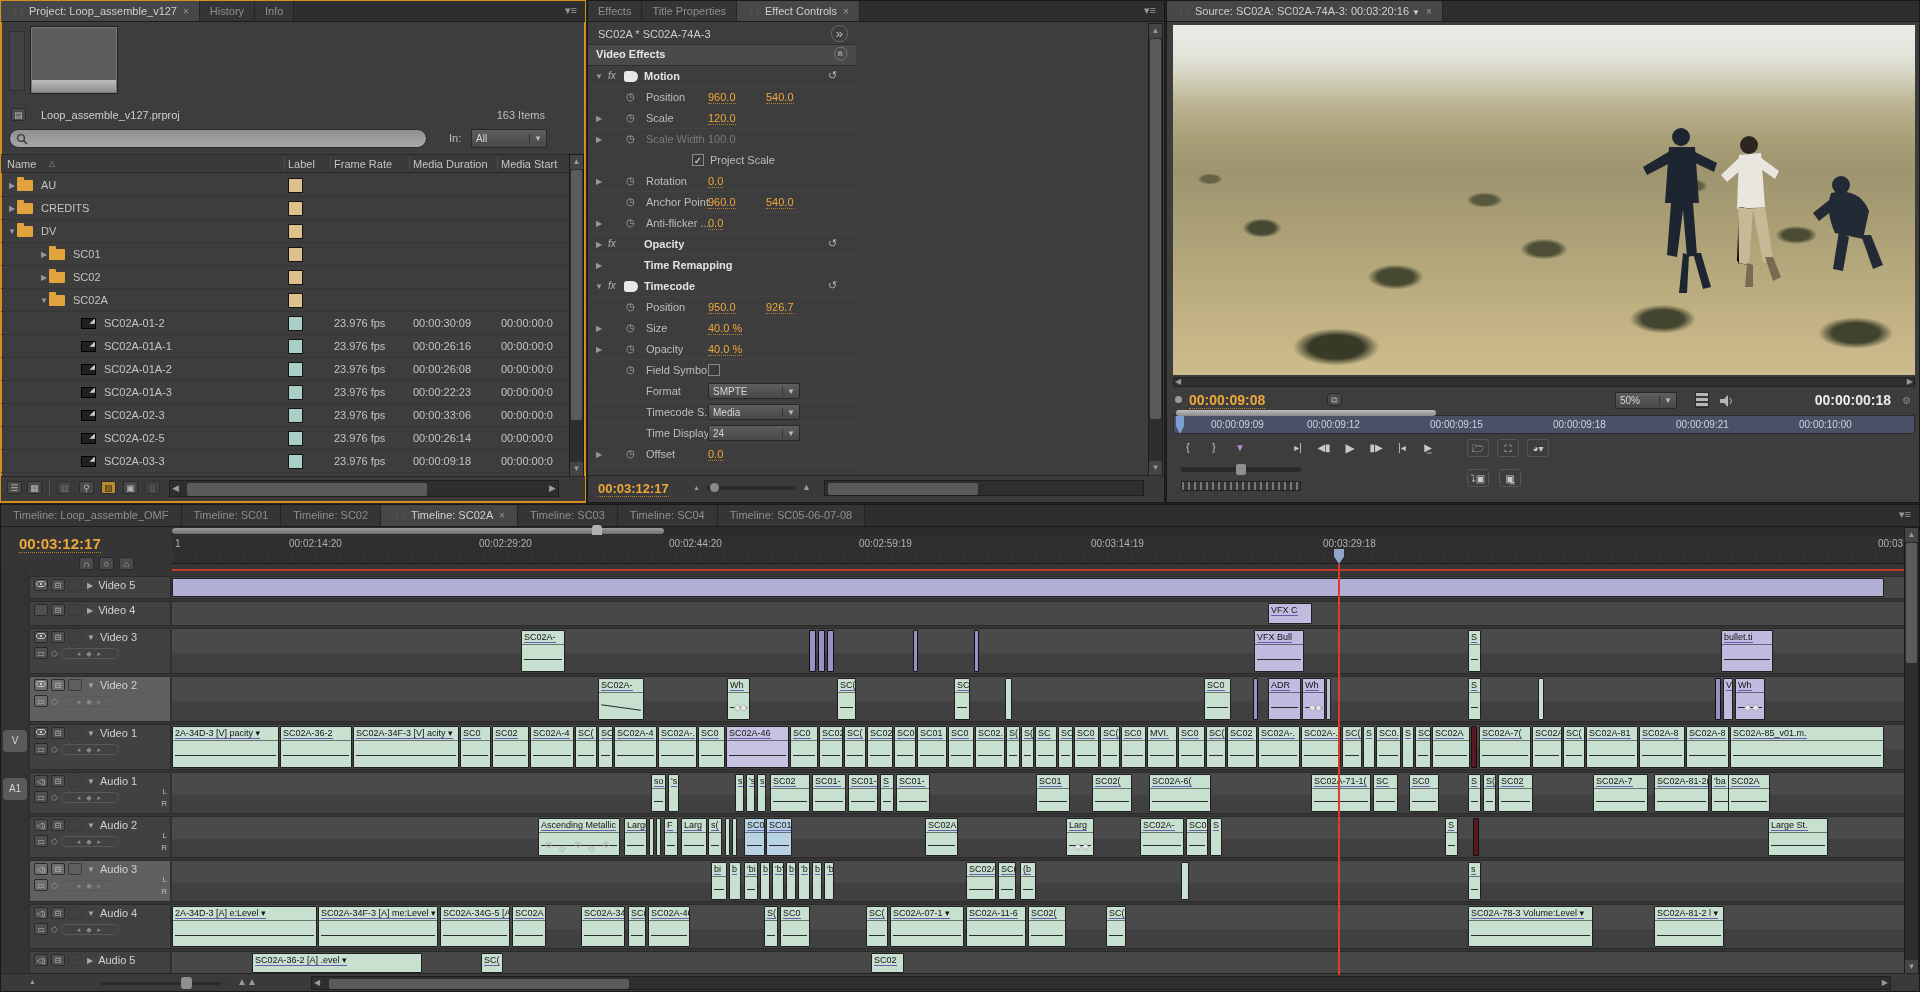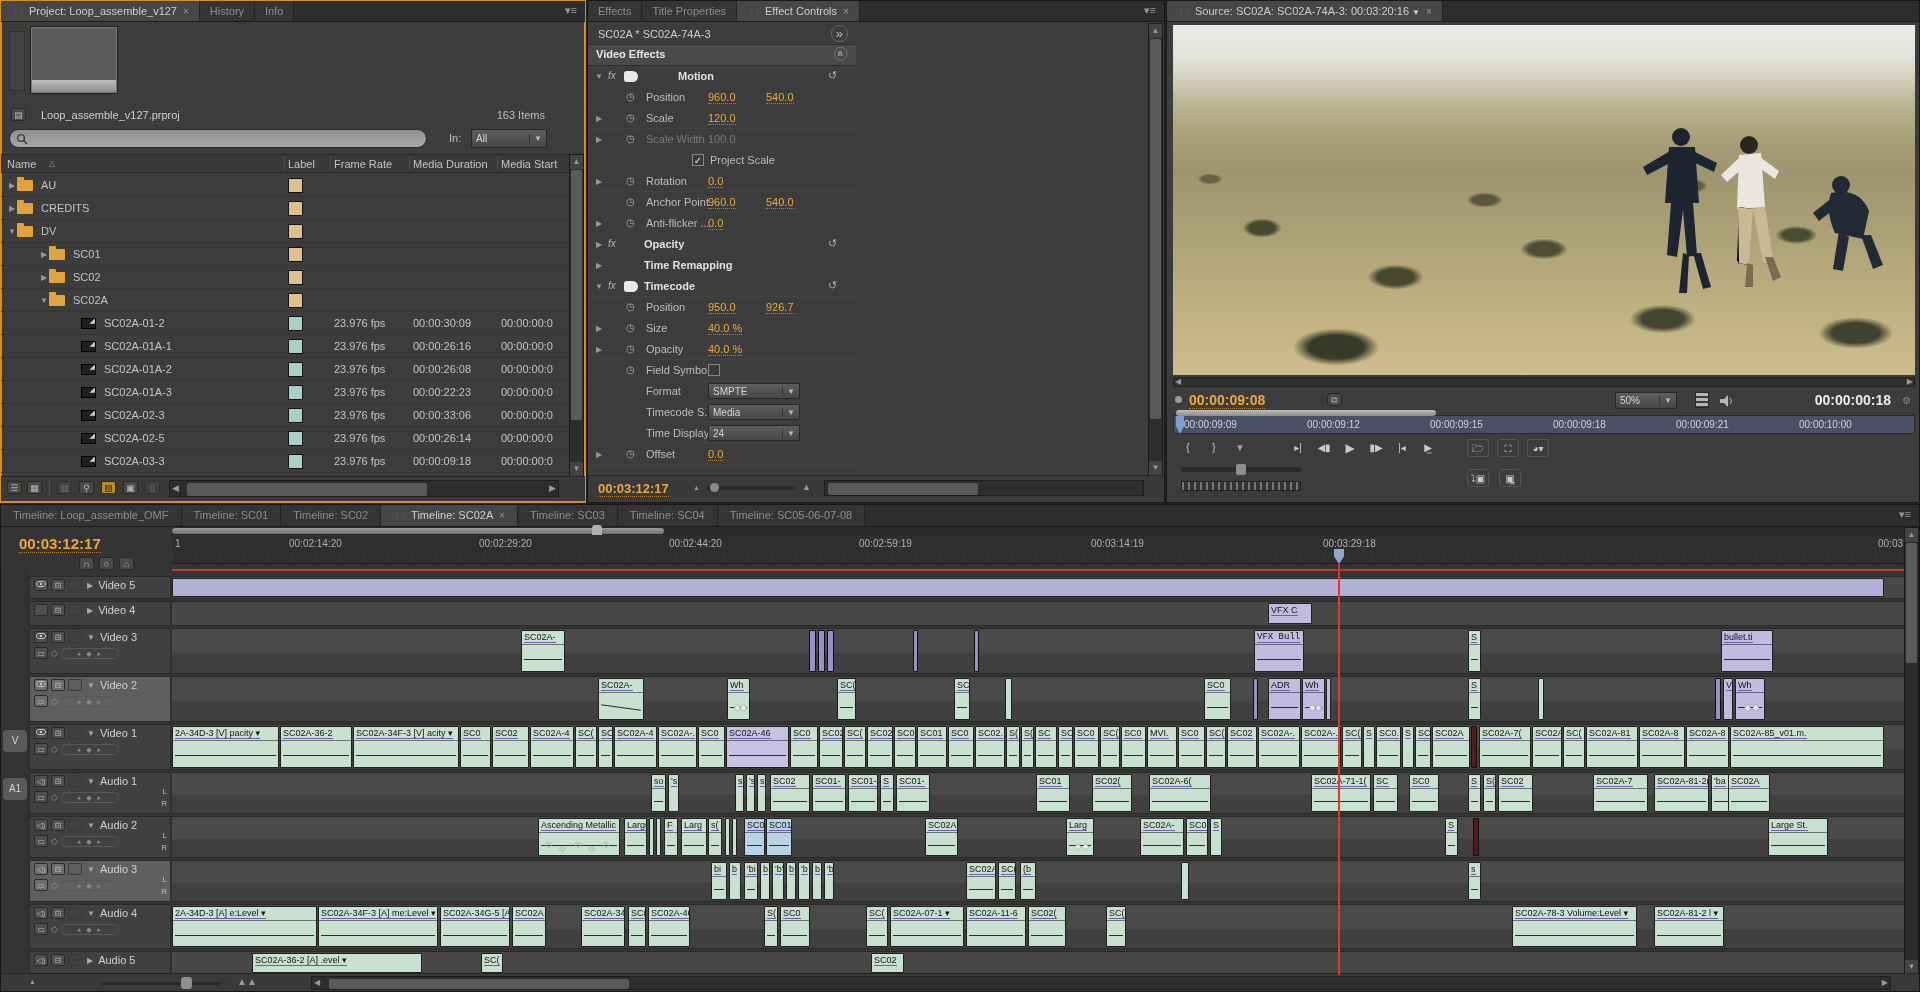--- a/index.html
+++ b/index.html
@@ -266,21 +266,21 @@
 
     <div style="position:absolute;left:0;top:44px;width:268px;height:21px;background:#4a4a4a;border-bottom:1px solid #2c2c2c;">
       <b style="position:absolute;left:8px;top:3px;color:#e8e8e8;">Video Effects</b>
       <span style="position:absolute;right:8px;top:2px;color:#ccc;border:1px solid #777;border-radius:8px;padding:0 3px;font-size:10px;transform:rotate(90deg);">«</span>
     </div>
     <div id="effect-rows" style="position:absolute;left:0;top:65px;width:268px;height:410px;">
         <div class="erow section">
           <div class="twirl" style="position: absolute; left: 6px; top: 6px; font-size: 8px; color: rgb(153, 153, 153);">▼</div>
           <div class="fxbadge">fx</div>
           <div style="position: absolute; left: 36px; top: 5px; width: 14px; height: 11px; background: rgb(232, 232, 232); border-radius: 3px 6px 6px 3px;"></div>
-          <span class="nm" style="left: 56px; margin-left: 34px;">Motion</span>
+          <span class="nm" style="left: 56px;">Motion</span>
           <div class="reset">↺</div>
         </div>
         <div class="erow">
           <div class="stopwatch">◷</div>
           <span class="nm">Position</span>
           <span class="val tc-orange" style="left: 120px; font-weight: normal;">960.0</span>
           <span class="val tc-orange" style="left: 178px; font-weight: normal;">540.0</span>
         </div>
         <div class="erow">
           <div class="twirl" style="position: absolute; left: 6px; top: 6px; font-size: 8px; color: rgb(153, 153, 153);">▶</div>
@@ -475,21 +475,21 @@
           <polygon points="1,5 5,5 9,1 9,13 5,9 1,9" fill="#b5b5b5"></polygon>
           <path d="M11 4 Q14 7 11 10" stroke="#b5b5b5" fill="none"></path>
         </svg>
       <b style="position:absolute;right:28px;top:3px;color:#ececec;font-size:14px;">00:00:00:18</b>
       <span style="position:absolute;right:8px;top:6px;color:#8a8a8a;font-size:10px;">⚙</span>
     </div>
 
     <div style="position:absolute;left:6px;top:414px;width:742px;height:19px;background:#4a5166;border:1px solid #2a2a2a;">
       <div style="position:absolute;left:2px;top:-6px;width:260px;height:6px;background:linear-gradient(#bdbdbd,#8a8a8a);border-radius:3px;"></div>
       <div id="source-ruler-labels">
-          <span style="position: absolute; top: 3px; font-size: 10px; color: rgb(207, 212, 222); left: 10px;">00:00:09:09</span>
+          <span style="position: absolute; top: 3px; font-size: 10px; color: rgb(207, 212, 222); left: 10px; padding-left: 27px;">00:00:09:09</span>
           <span style="position: absolute; top: 3px; font-size: 10px; color: rgb(207, 212, 222); left: 133px;">00:00:09:12</span>
           <span style="position: absolute; top: 3px; font-size: 10px; color: rgb(207, 212, 222); left: 256px;">00:00:09:15</span>
           <span style="position: absolute; top: 3px; font-size: 10px; color: rgb(207, 212, 222); left: 379px;">00:00:09:18</span>
           <span style="position: absolute; top: 3px; font-size: 10px; color: rgb(207, 212, 222); left: 502px;">00:00:09:21</span>
           <span style="position: absolute; top: 3px; font-size: 10px; color: rgb(207, 212, 222); left: 625px;">00:00:10:00</span>
         </div>
       <div style="position:absolute;left:2px;top:0;width:8px;height:18px;background:#7da0d0;clip-path:polygon(0 0,100% 0,100% 55%,50% 100%,0 55%);"></div>
     </div>
 
     <div style="position:absolute;left:0;top:436px;width:100%;height:64px;">
@@ -611,21 +611,21 @@
             <span class="cname"><u>SC02A-</u></span>
             <div class="cbody">
               <div class="vol"></div>
             </div>
           </div>
           <div class="clip" style="left: 637px; width: 7px; background: rgb(154, 144, 200); border-color: rgb(17, 17, 17);"></div>
           <div class="clip" style="left: 646px; width: 7px; background: rgb(154, 144, 200); border-color: rgb(17, 17, 17);"></div>
           <div class="clip" style="left: 655px; width: 7px; background: rgb(154, 144, 200); border-color: rgb(17, 17, 17);"></div>
           <div class="clip" style="left: 741px; width: 5px; background: rgb(154, 144, 200); border-color: rgb(17, 17, 17);"></div>
           <div class="clip" style="left: 802px; width: 5px; background: rgb(154, 144, 200); border-color: rgb(17, 17, 17);"></div>
-          <div class="clip" style="left: 1082px; width: 50px; background: rgb(191, 188, 224); font-family: Liberation Mono, monospace;">
+          <div class="clip" style="left: 1082px; width: 50px; background: rgb(191, 188, 224);">
             <span class="cname"><u>VFX Bull</u></span>
             <div class="cbody">
               <div class="vol"></div>
             </div>
           </div>
           <div class="clip" style="left: 1296px; width: 13px; background: rgb(200, 224, 207);">
             <span class="cname"><u>S</u></span>
             <div class="cbody">
               <div class="vol"></div>
             </div>
@@ -1439,21 +1439,21 @@
             <div class="cbody">
               <div class="vol"></div>
             </div>
           </div>
           <div class="clip" style="left: 934px; width: 20px; background: rgb(200, 224, 207);">
             <span class="cname"><u>SC(</u></span>
             <div class="cbody">
               <div class="vol"></div>
             </div>
           </div>
-          <div class="clip" style="left: 1296px; width: 125px; background: rgb(200, 224, 207); margin-left: 44px;">
+          <div class="clip" style="left: 1296px; width: 125px; background: rgb(200, 224, 207);">
             <span class="cname"><u>SC02A-78-3 Volume:Level ▾</u></span>
             <div class="cbody">
               <div class="vol"></div>
             </div>
           </div>
           <div class="clip" style="left: 1482px; width: 70px; background: rgb(200, 224, 207);">
             <span class="cname"><u>SC02A-81-2 l ▾</u></span>
             <div class="cbody">
               <div class="vol"></div>
             </div>

